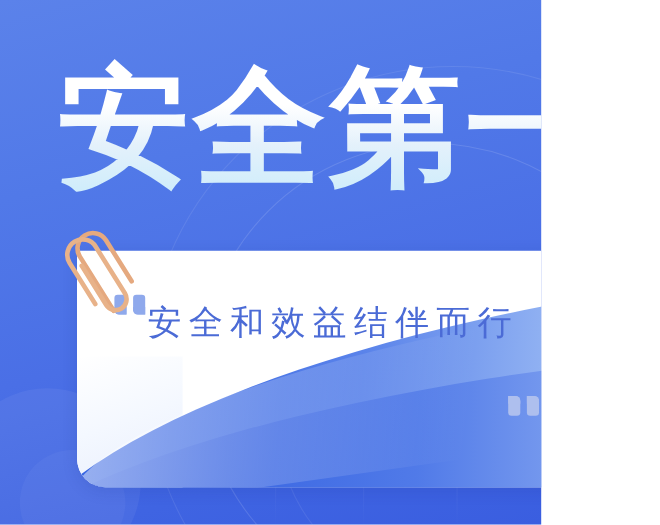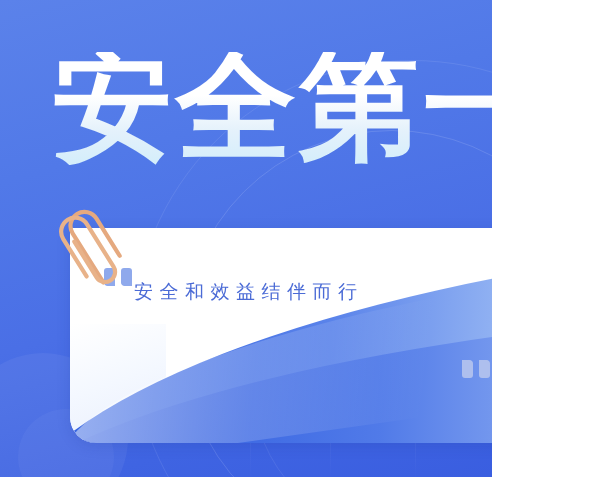--- a/index.html
+++ b/index.html
@@ -6,21 +6,20 @@
   html, body {
     width:600px; height:477px;
     font-family:"Liberation Sans", "DejaVu Sans", sans-serif;
     overflow:hidden;
   }
   #poster {
     position:relative;
     width:492px; height:477px;
     background: linear-gradient(165deg, #5b82ea 0%, #5179e8 30%, #4a6fe6 58%, #3f64e2 82%, #3a5ee0 100%);
     overflow:hidden;
-    font-family:Liberation Mono, monospace;
   }
   
   .bg-layer { position:absolute; inset:0; pointer-events:none; }
   .bg-arc {
     position:absolute;
     border:1px solid rgba(255,255,255,0.13);
     border-radius:50%;
     background:transparent;
   }
   .arc-a { width:420px; height:420px; right:-110px; top:130px; }
@@ -130,21 +129,21 @@
   #quote-close i { background:#aebfee; }
   #quote-close i::after { background:#aebfee; }
   
   #quote-lines {
     position:absolute;
     left:64px; top:42px;
     width:390px;
     z-index:4;
   }
   .quote-line {
-    font-size:19px;
+    font-size:31px;
     line-height:47px;
     letter-spacing:6.5px;
     color:#4b6bd6;
     font-weight:400;
     white-space:nowrap;
   }
   
   #paperclip {
     position:absolute;
     left:58px; top:200px;

